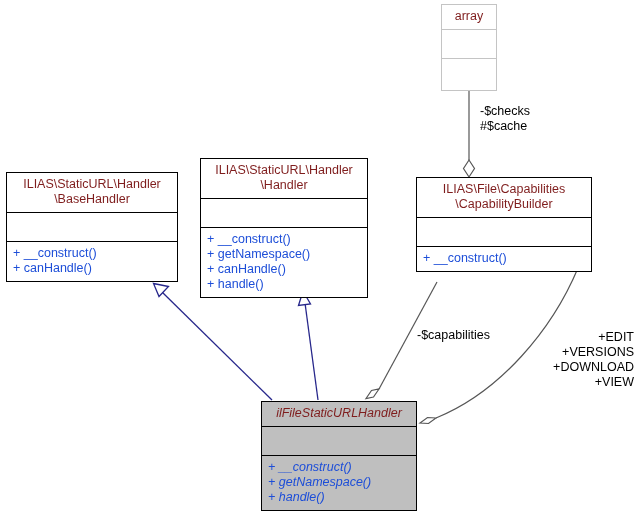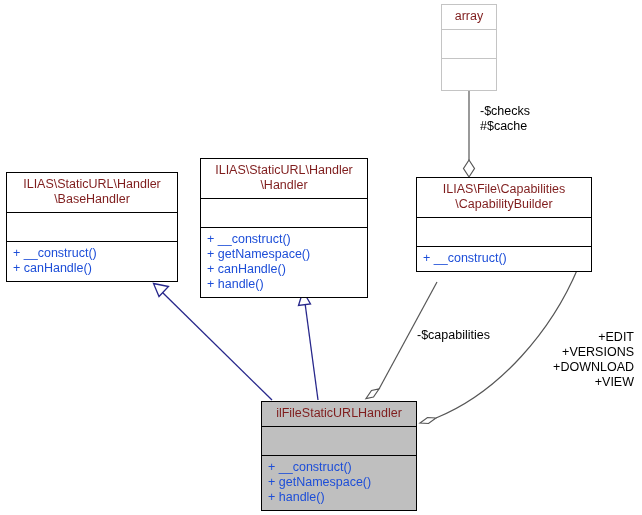--- a/index.html
+++ b/index.html
@@ -39,20 +39,21 @@
     z-index: 2;
     box-sizing: border-box;
     background: #ffffff;
     border: 1px solid #000000;
   }
   .uml-class.muted {
     border-color: #c4c4c4;
   }
   .uml-class.highlight {
     background: #bfbfbf;
+    font-style: italic;
   }
 
   .class-name {
     text-align: center;
     font-size: 12.5px;
     color: #7f1d1d;
     line-height: 15px;
     padding: 4px 6px 5px 6px;
     white-space: pre-line;
   }

